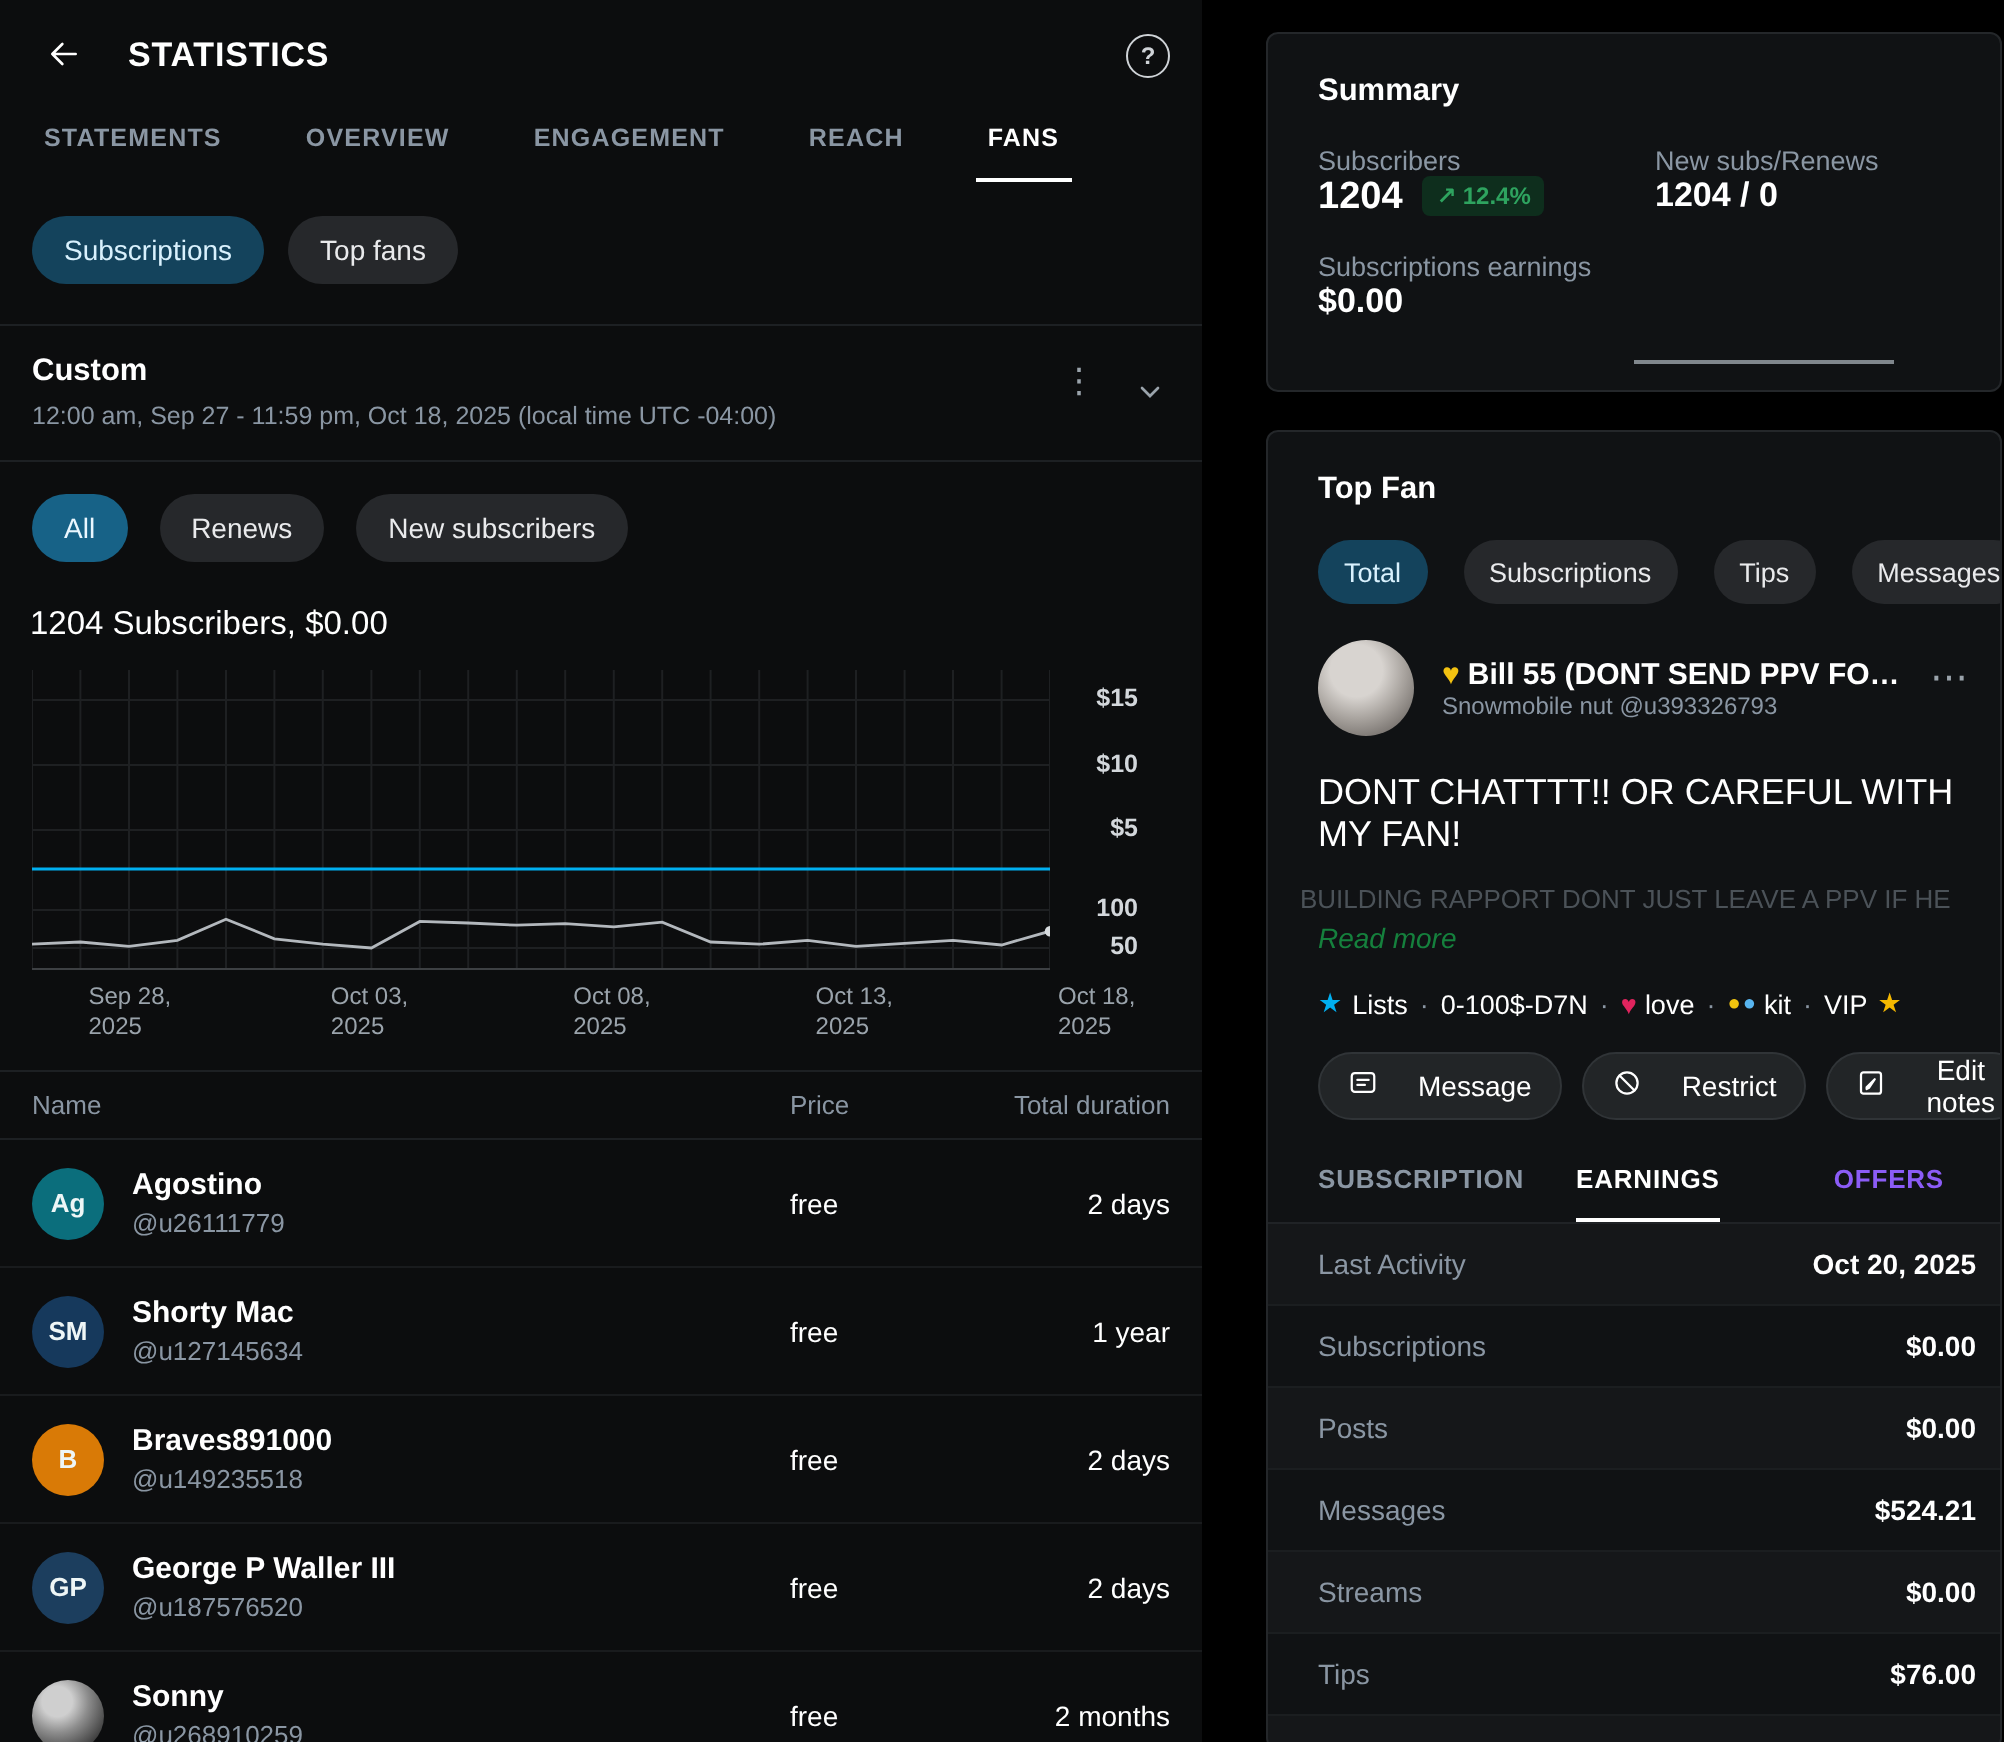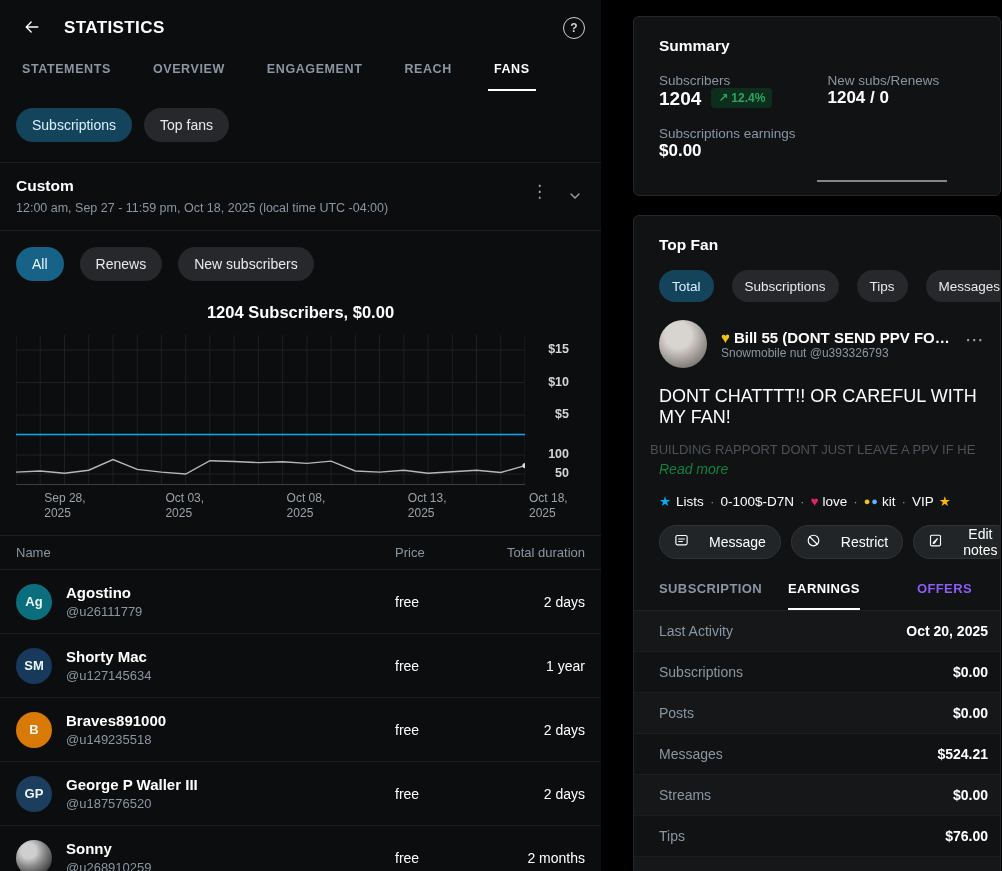--- a/index.html
+++ b/index.html
@@ -30,21 +30,21 @@
   .pill.all-active { background:#176287; color:#eaf7ff; }
 
   .range-row { position:relative; padding:14px 96px 15px 16px; border-bottom:1px solid #1d2023; }
   .range-title { font-size:15.5px; font-weight:bold; }
   .range-sub { font-size:12.5px; color:#8a96a3; margin-top:6px; }
   .kebab-btn { position:absolute; right:52px; top:18px; font-size:17px; color:#9aa3ab; letter-spacing:1px; }
   .chev-btn { position:absolute; right:10px; top:18px; }
 
   .filter-pills { display:flex; gap:16px; padding:16px 16px 0; }
 
-  .chart-heading { margin:22px 15px 0; font-size:16.5px; font-weight:bold;text-align:center; }
+  .chart-heading { margin:22px 15px 0; font-size:16.5px; font-weight:normal; }
 
   .chart-wrap { display:flex; margin-top:13px; padding-left:16px; }
   .y-labels { position:relative; width:60px; }
   .y-label { position:absolute; right:16px; font-size:12.5px; color:#d3d7db; font-weight:bold; }
   .x-ticks { position:relative; height:36px; margin-top:6px; }
   .x-tick { position:absolute; top:0; font-size:12px; color:#9aa3ab; white-space:pre-line; line-height:1.25; }
 
   .tbl-head { display:flex; align-items:flex-end; padding:9px 16px; margin-top:8px;
     border-top:1px solid #1d2023; border-bottom:1px solid #1d2023; color:#8a96a3; font-size:13px; }
   .c-name { flex:1; }

